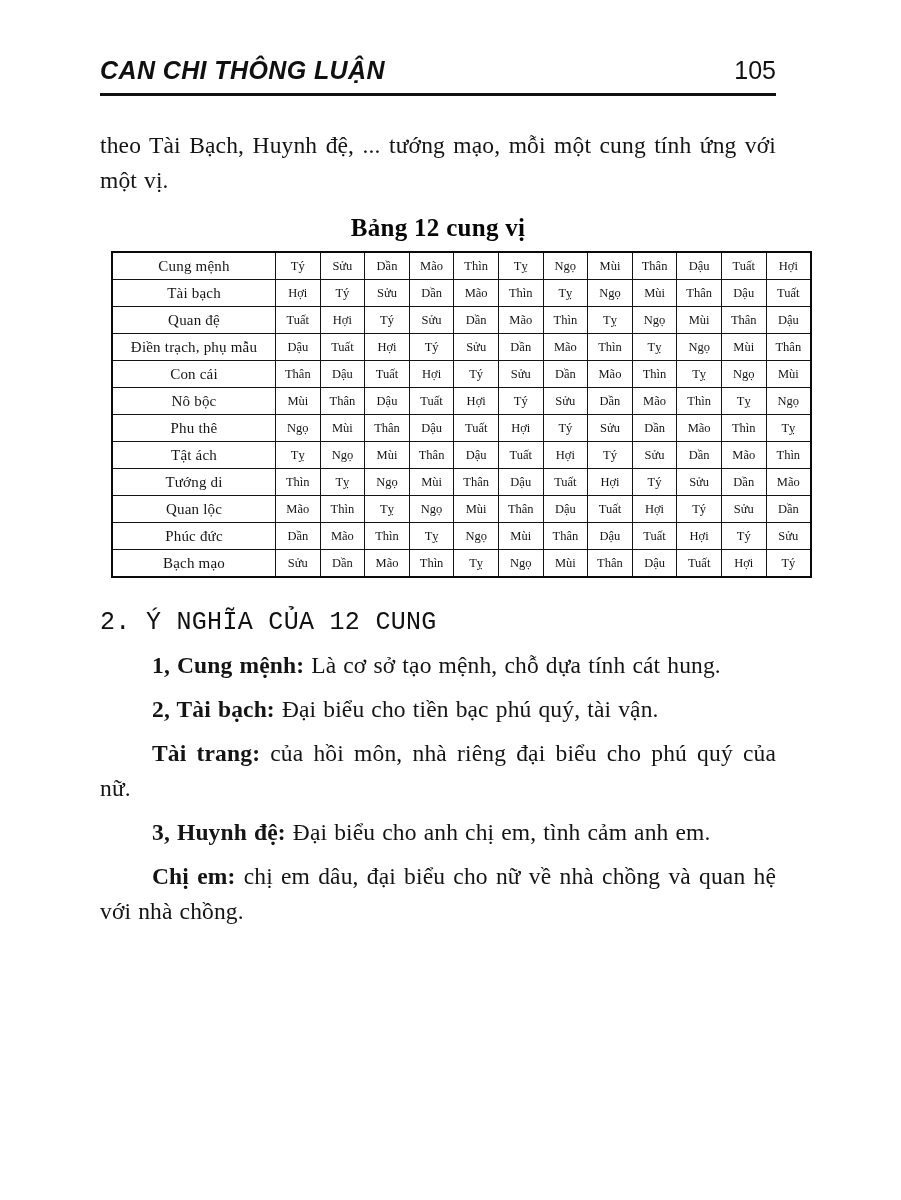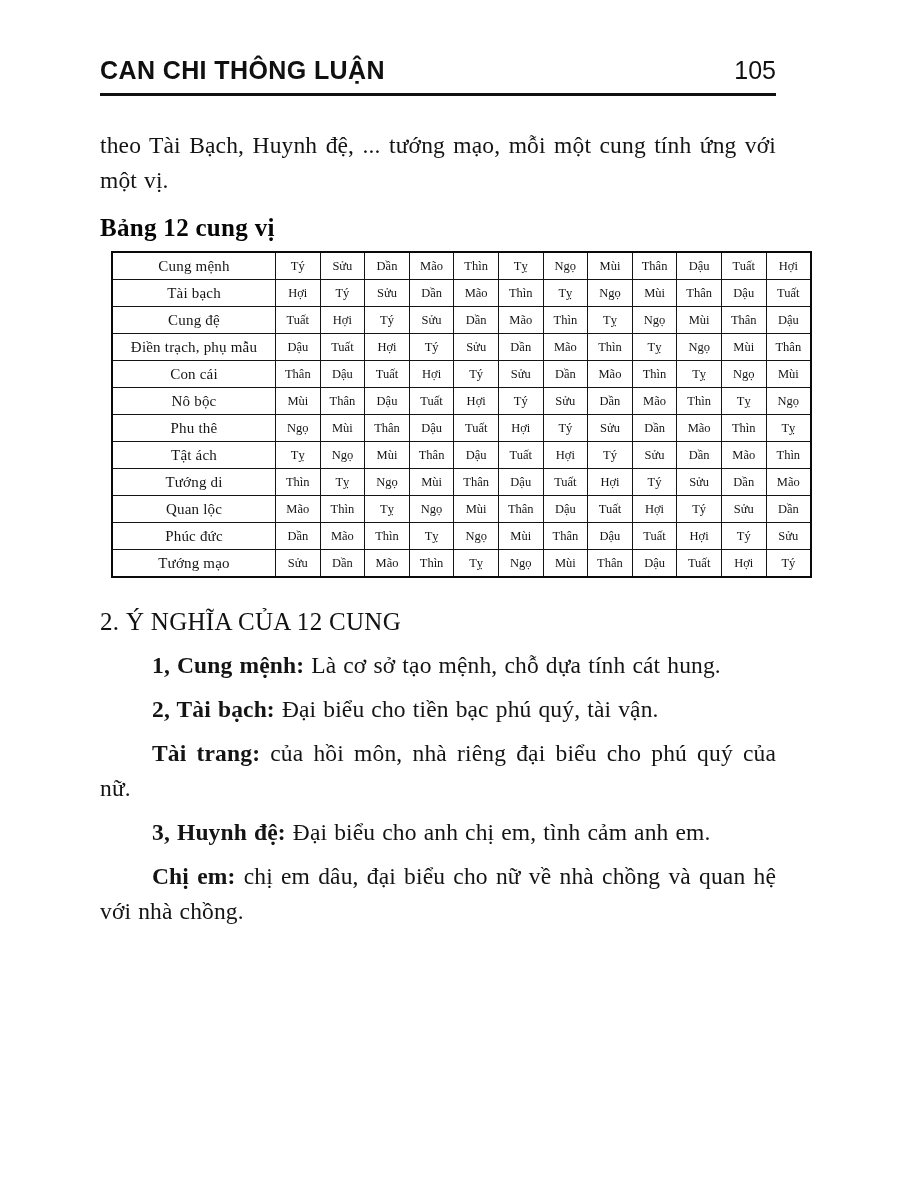--- a/index.html
+++ b/index.html
@@ -33,20 +33,21 @@
     align-items: baseline;
     justify-content: space-between;
   }
   .header-title {
     font-family: "Liberation Sans", "DejaVu Sans", sans-serif;
     font-size: 25px;
     font-weight: 600;
     letter-spacing: 0.4px;
     color: #101010;
     white-space: nowrap;
+    font-style: italic;
   }
   .header-folio {
     font-family: "Liberation Sans", "DejaVu Sans", sans-serif;
     font-size: 25px;
     font-weight: 500;
     color: #101010;
     text-align: center;
   }
   .header-rule {
     position: absolute;
@@ -78,20 +79,21 @@
   .para b { font-weight: 700; }
 
   
   .table-block {
     position: absolute;
     left: 100px;
     top: 214px;
     width: 676px;
   }
   .table-caption {
+    text-align: center;
     font-size: 25px;
     font-weight: 700;
     letter-spacing: 0.3px;
     margin-bottom: 9px;
     color: #0d0d0d;
   }
   table.cung-table {
     border-collapse: collapse;
     width: 660px;
     margin-left: 11px;
@@ -121,21 +123,21 @@
 
   
   .scanish { filter: contrast(1.06); }
 
   
   .section-heading {
     position: absolute;
     left: 100px;
     top: 608px;
     font-size: 25px;
-    font-family: Liberation Serif, serif;
+    font-family: Liberation Mono, monospace;
     font-weight: 400;
     letter-spacing: 0.3px;
     color: #111;
   }
 
   .lower-col {
     position: absolute;
     left: 100px;
     top: 648px;
     width: 676px;
@@ -184,21 +186,21 @@
             <td class="cell">Mão</td>
             <td class="cell">Thìn</td>
             <td class="cell">Tỵ</td>
             <td class="cell">Ngọ</td>
             <td class="cell">Mùi</td>
             <td class="cell">Thân</td>
             <td class="cell">Dậu</td>
             <td class="cell">Tuất</td>
           </tr>
           <tr>
-            <td class="rowhead">Cung đệ</td>
+            <td class="rowhead">Quan đệ</td>
             <td class="cell">Tuất</td>
             <td class="cell">Hợi</td>
             <td class="cell">Tý</td>
             <td class="cell">Sửu</td>
             <td class="cell">Dần</td>
             <td class="cell">Mão</td>
             <td class="cell">Thìn</td>
             <td class="cell">Tỵ</td>
             <td class="cell">Ngọ</td>
             <td class="cell">Mùi</td>
@@ -319,21 +321,21 @@
             <td class="cell">Ngọ</td>
             <td class="cell">Mùi</td>
             <td class="cell">Thân</td>
             <td class="cell">Dậu</td>
             <td class="cell">Tuất</td>
             <td class="cell">Hợi</td>
             <td class="cell">Tý</td>
             <td class="cell">Sửu</td>
           </tr>
           <tr>
-            <td class="rowhead">Tướng mạo</td>
+            <td class="rowhead">Bạch mạo</td>
             <td class="cell">Sửu</td>
             <td class="cell">Dần</td>
             <td class="cell">Mão</td>
             <td class="cell">Thìn</td>
             <td class="cell">Tỵ</td>
             <td class="cell">Ngọ</td>
             <td class="cell">Mùi</td>
             <td class="cell">Thân</td>
             <td class="cell">Dậu</td>
             <td class="cell">Tuất</td>

